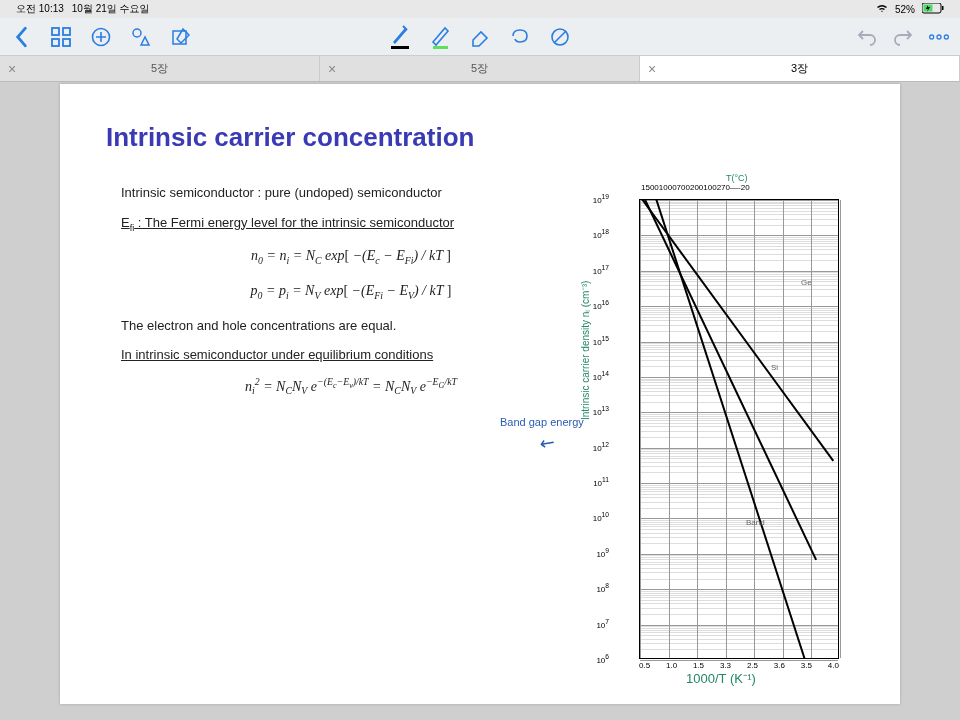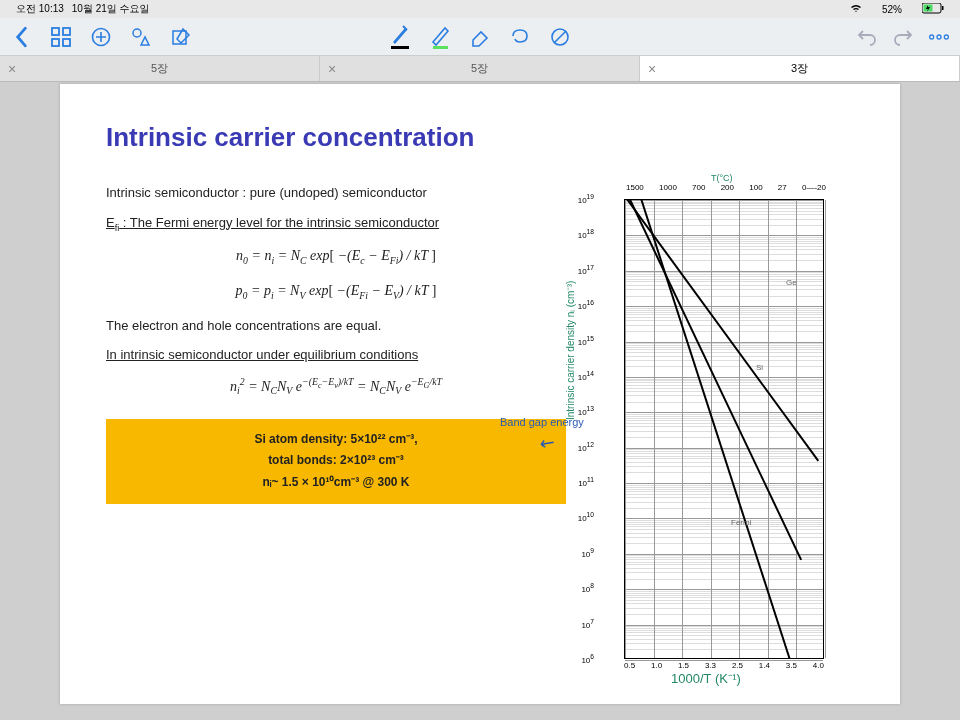--- a/index.html
+++ b/index.html
@@ -1,41 +1,41 @@
 <!DOCTYPE html>
 <html><head>
 <meta charset="utf-8">
 <style>
   * { box-sizing: border-box; margin: 0; padding: 0; }
   body { font-family: -apple-system, Helvetica, Arial, sans-serif; background: #d0d0d0; width: 960px; height: 720px; overflow: hidden; }
   .statusbar { height: 18px; background: #e8e8e8; display: flex; align-items: center; padding: 0 16px; font-size: 10px; color: #000; }
   .statusbar .left { display: flex; gap: 8px; }
-  .statusbar .right { margin-left: auto; display: flex; gap: 20px; align-items: center; }
+  .statusbar .right { margin-left: auto; display: flex; gap: 7px; align-items: center; }
   .toolbar { height: 38px; background: #eceff2; display: flex; align-items: center; padding: 0 10px; gap: 18px; border-bottom: 1px solid #ccc; }
   .toolbar .center { position: absolute; left: 50%; transform: translateX(-50%); display: flex; gap: 18px; align-items: center; }
   .toolbar .right { margin-left: auto; display: flex; gap: 14px; align-items: center; }
   .ticon { width: 22px; height: 22px; display: flex; align-items: center; justify-content: center; cursor: pointer; }
   .tabbar { height: 26px; display: flex; background: #e0e0e0; border-bottom: 1px solid #bbb; }
   .tab { flex: 1; display: flex; align-items: center; position: relative; font-size: 11px; color: #555; border-right: 1px solid #ccc; cursor: pointer; }
   .tab.active { background: #fff; color: #000; }
   .tab .close { position: absolute; left: 8px; font-size: 14px; color: #888; }
   .tab .label { margin: 0 auto; }
   .content { background: #cfcfcf; height: 638px; display: flex; justify-content: center; padding-top: 2px; }
   .page { background: #fff; width: 840px; height: 620px; position: relative; padding: 38px 30px 20px 46px; box-shadow: 0 0 3px rgba(0,0,0,.2); }
   .title { color: #3a3ab5; font-size: 26px; font-weight: 700; margin-bottom: 30px; }
   .body-area { display: flex; gap: 10px; }
-  .leftcol { width: 460px; font-size: 13px; color: #222; line-height: 1.5; }
+  .leftcol { width: 460px; font-size: 13px; color: #222; line-height: 1.5; margin-left: 15px; }
   .leftcol .line { margin-bottom: 10px; }
   .under { text-decoration: underline; }
   .eq { text-align: center; font-family: 'Times New Roman', serif; margin: 8px 0 12px; font-size: 14px; font-style: italic; }
   .eq .up { font-style: normal; }
   .note { position: absolute; left: 440px; top: 332px; font-size: 11px; color: #2a5ab2; }
   .yellowbox { background: #f8b800; margin-top: 20px; padding: 10px 14px; font-size: 12px; font-weight: bold; text-align: center; line-height: 1.8; }
   .chart { width: 260px; height: 500px; position: relative; font-family: Arial; font-size: 9px; }
-  .chart .ttop { position: absolute; top: 0; left: 50px; width: 200px; display: flex; justify-content: space-between; font-size: 8px; }
+  .chart .ttop { position: absolute; top: 0; left: 50px; width: 200px; display: flex; font-size: 8px; }
   .chart .ttop .tc { color: #228866; position: absolute; left: 85px; top: -10px; font-size: 9px; }
   .chart .grid { position: absolute; top: 16px; left: 48px; width: 200px; height: 460px; border: 1px solid #000; background: #fff; }
   .chart .grid .hline { position: absolute; left: 0; right: 0; border-top: 1px solid #999; }
   .chart .grid .vline { position: absolute; top: 0; bottom: 0; border-left: 1px solid #999; }
   .chart .yticks { position: absolute; top: 16px; left: 20px; height: 460px; }
   .chart .ytick { position: absolute; right: 2px; font-size: 8px; transform: translateY(-50%); }
   .chart .xticks { position: absolute; top: 478px; left: 48px; width: 200px; display: flex; justify-content: space-between; font-size: 8px; }
   .chart .xlabel { position: absolute; bottom: -4px; left: 50%; transform: translateX(-50%); color: #228866; font-size: 13px; }
   .chart .ylabel { position: absolute; left: -6px; top: 50%; transform: rotate(-90deg) translateX(20px); transform-origin: left center; color: #228866; font-size: 10px; white-space: nowrap; }
   .chart svg.lines { position: absolute; top: 16px; left: 48px; }
@@ -173,25 +173,20 @@
     <div class="title">Intrinsic carrier concentration</div>
     <div class="body-area">
       <div class="leftcol">
         <div class="line">Intrinsic semiconductor : pure (undoped) semiconductor</div>
         <div class="line under">E<span class="sub">fi</span> : The Fermi energy level for the intrinsic semiconductor</div>
         <div class="eq">n<span class="sub">0</span> = n<span class="sub">i</span> = N<span class="sub">C</span> exp<span class="up">[</span> −(E<span class="sub">c</span> − E<span class="sub">Fi</span>) / kT <span class="up">]</span></div>
         <div class="eq">p<span class="sub">0</span> = p<span class="sub">i</span> = N<span class="sub">V</span> exp<span class="up">[</span> −(E<span class="sub">Fi</span> − E<span class="sub">V</span>) / kT <span class="up">]</span></div>
         <div class="line">The electron and hole concentrations are equal.</div>
         <div class="line under">In intrinsic semiconductor under equilibrium conditions</div>
         <div class="eq">n<span class="sub">i</span><span class="sup">2</span> = N<span class="sub">C</span>N<span class="sub">V</span> e<span class="sup">−(E<sub>c</sub>−E<sub>v</sub>)/kT</span> = N<span class="sub">C</span>N<span class="sub">V</span> e<span class="sup">−E<sub>G</sub>/kT</span></div>
-        <div class="yellowbox">
-          <div>Si atom density: 5×10²² cm⁻³,</div>
-          <div>total bonds: 2×10²³ cm⁻³</div>
-          <div>nᵢ~ 1.5 × 10¹⁰cm⁻³ @ 300 K</div>
-        </div>
       </div>
       <div class="chart">
         <div class="ttop" id="topticks">
             <span class="tc">T(°C)</span>
             <span>1500</span>
             <span>1000</span>
             <span>700</span>
             <span>200</span>
             <span>100</span>
             <span>27</span>
@@ -345,27 +340,27 @@
             <div class="ytick" style="top: 389.231px;">10<sup>8</sup></div>
             <div class="ytick" style="top: 424.615px;">10<sup>7</sup></div>
             <div class="ytick" style="top: 460px;">10<sup>6</sup></div>
           </div>
         <div class="xticks" id="xticks">
             <span>0.5</span>
             <span>1.0</span>
             <span>1.5</span>
             <span>3.3</span>
             <span>2.5</span>
-            <span>1.4</span>
+            <span>3.6</span>
             <span>3.5</span>
             <span>4.0</span>
           </div>
         <div class="xlabel">1000/T (K⁻¹)</div>
         <div class="ylabel">Intrinsic carrier density nᵢ (cm⁻³)</div>
         <div class="serie-lab" style="left:210px;top:95px">Ge</div>
         <div class="serie-lab" style="left:180px;top:180px">Si</div>
-        <div class="serie-lab" style="left:155px;top:335px">Fermi</div>
+        <div class="serie-lab" style="left:155px;top:335px">Band</div>
       </div>
     </div>
     <div class="note">Band gap energy</div>
     <div class="arrow">↙</div>
   </div>
 </div>
 
 </body></html>

